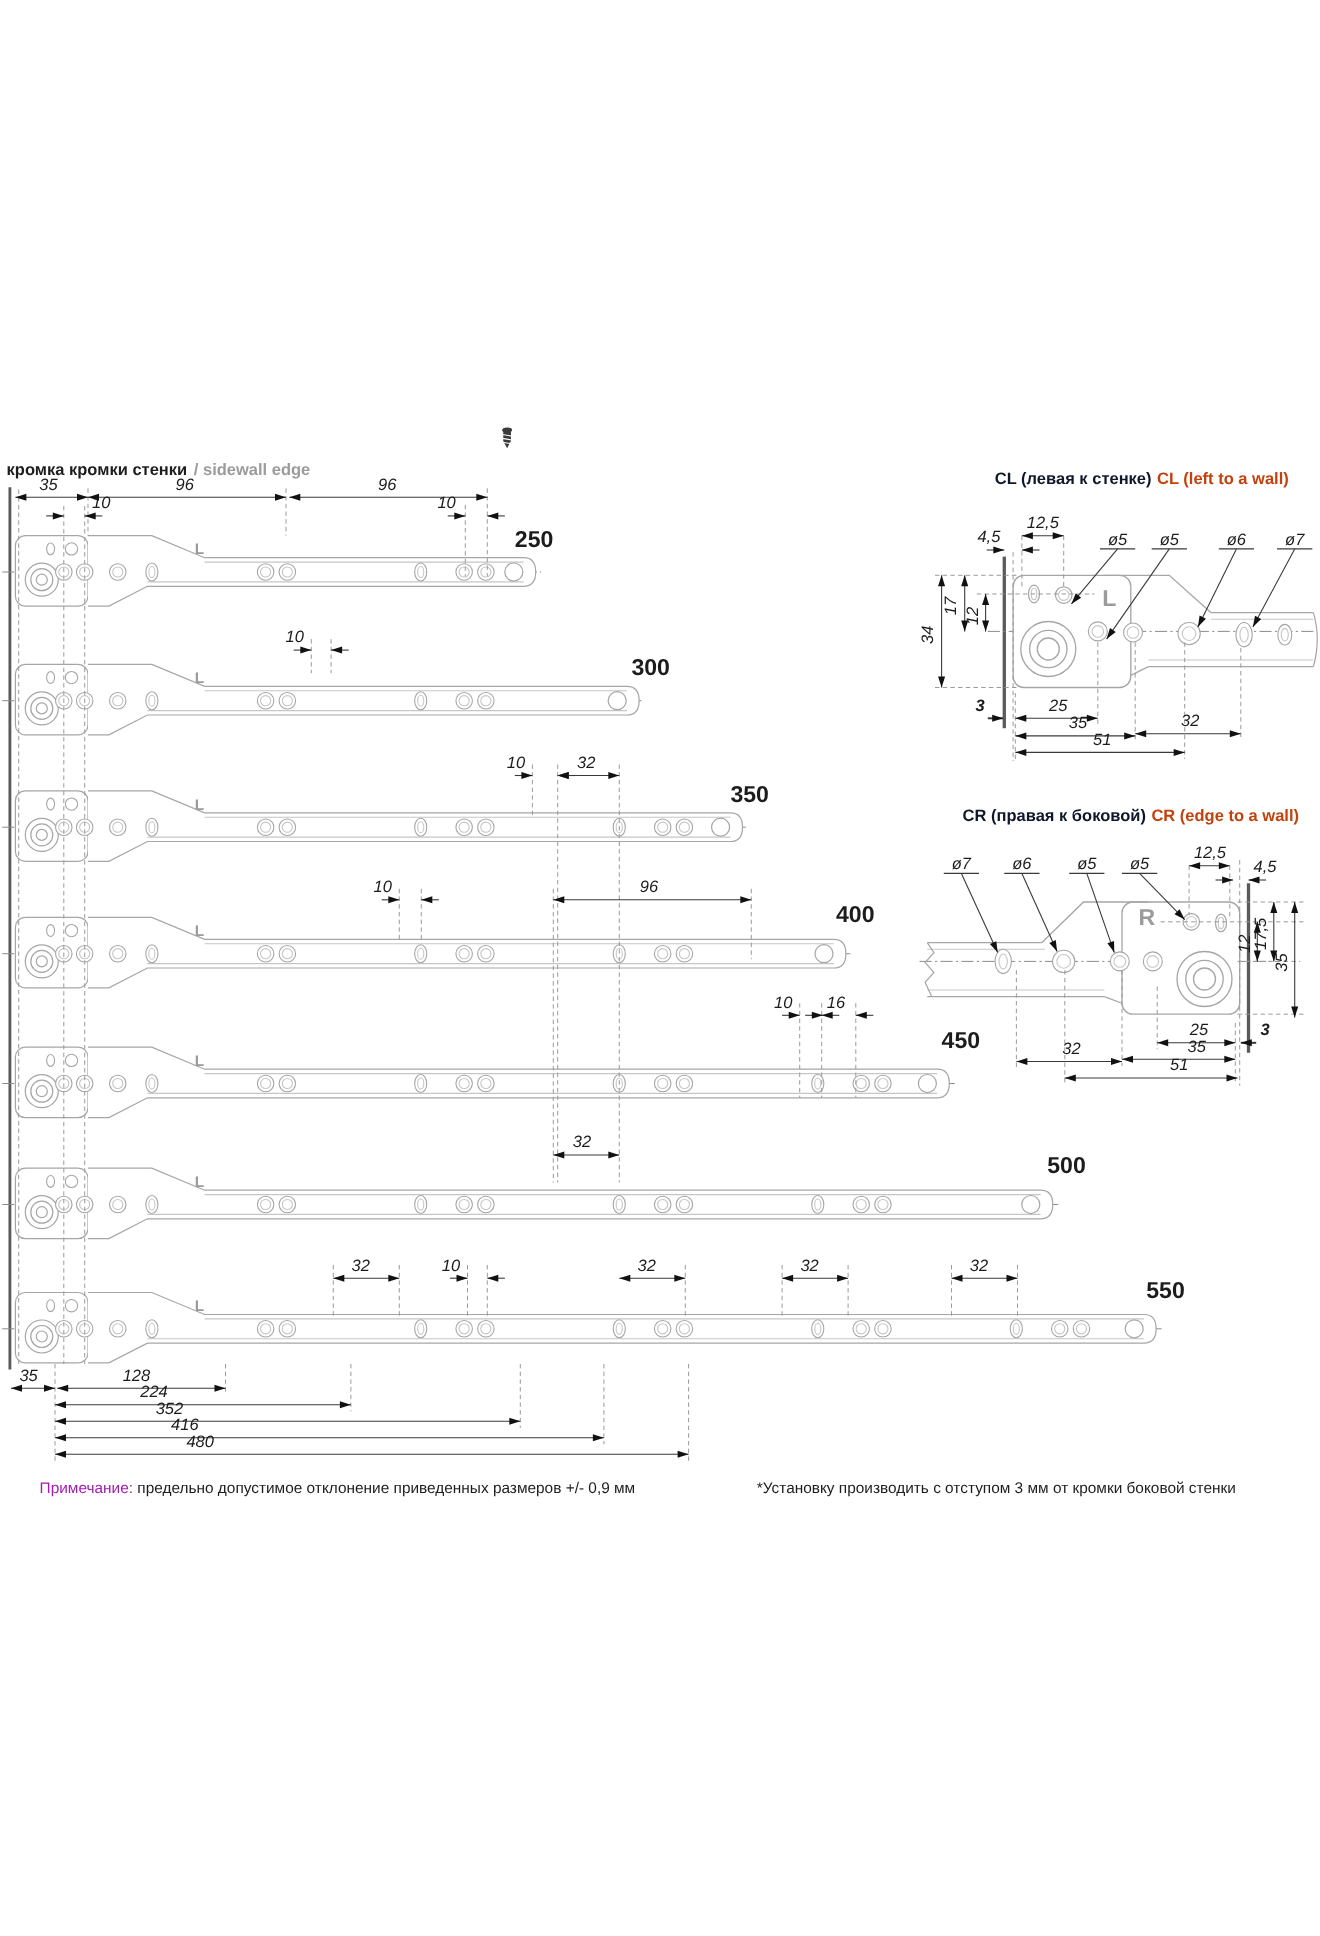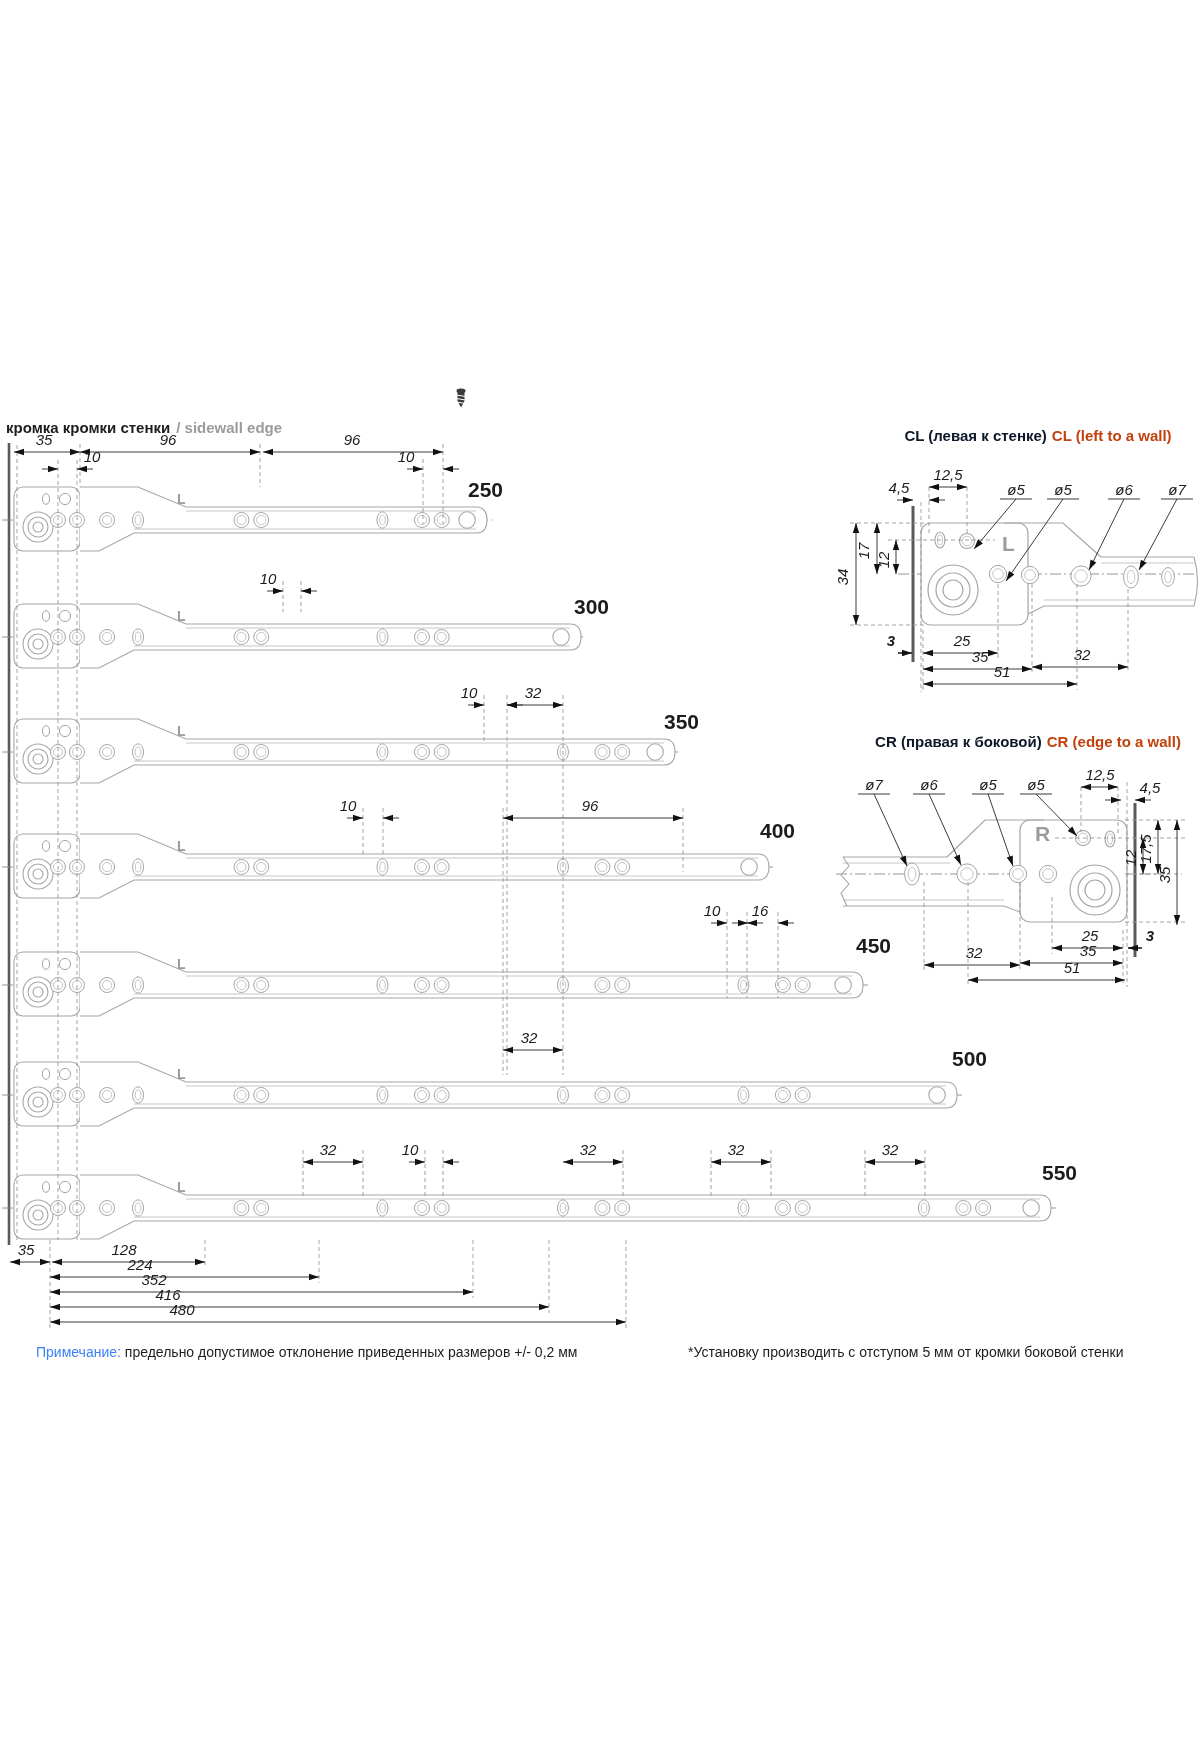--- a/index.html
+++ b/index.html
@@ -8,21 +8,21 @@
   #dwg{position:absolute;left:0;top:0;}
   .hdr{position:absolute;left:6px;top:419px;font-size:15px;font-weight:bold;color:#1d1d1d;white-space:nowrap;}
   .hdr .en{color:#9b9b9b;margin-left:6px;}
   .dtitle{position:absolute;width:360px;text-align:center;font-size:15px;font-weight:bold;white-space:nowrap;}
   .dtitle .p1{color:#0f172a;}
   .dtitle .p2{color:#c2410c;margin-left:5px;}
   #cl-title{left:858px;top:427px;}
   #cr-title{left:848px;top:733px;}
   .note{position:absolute;top:1344px;font-size:14px;color:#1d1d1d;white-space:nowrap;}
   #note-left{left:36px;}
-  #note-left .red{color:#3b82f6;text-align:center;}
+  #note-left .red{color:#a21caf;text-align:center;}
   #note-right{left:688px;}
 </style>
 </head>
 <body>
 
 <div id="canvas">
   <svg id="dwg" width="1200" height="1760">
       <g>
         <line x1="9" y1="443" x2="9" y2="1245" stroke="#5a5a5a" stroke-width="2.6" fill="none"></line>
       </g>
@@ -665,17 +665,17 @@
 
   <div class="dtitle" id="cl-title">
     <span class="p1">CL (левая к стенке)</span><span class="p2">CL (left to a wall)</span>
   </div>
 
   <div class="dtitle" id="cr-title">
     <span class="p1">CR (правая к боковой)</span><span class="p2">CR (edge to a wall)</span>
   </div>
 
   <div class="note" id="note-left">
-    <span class="red">Примечание:</span><span> предельно допустимое отклонение приведенных размеров +/- 0,2 мм</span>
+    <span class="red">Примечание:</span><span> предельно допустимое отклонение приведенных размеров +/- 0,9 мм</span>
   </div>
 
-  <div class="note" id="note-right">*Установку производить с отступом 5 мм от кромки боковой стенки</div>
+  <div class="note" id="note-right">*Установку производить с отступом 3 мм от кромки боковой стенки</div>
 </div>
 
 </body></html>

